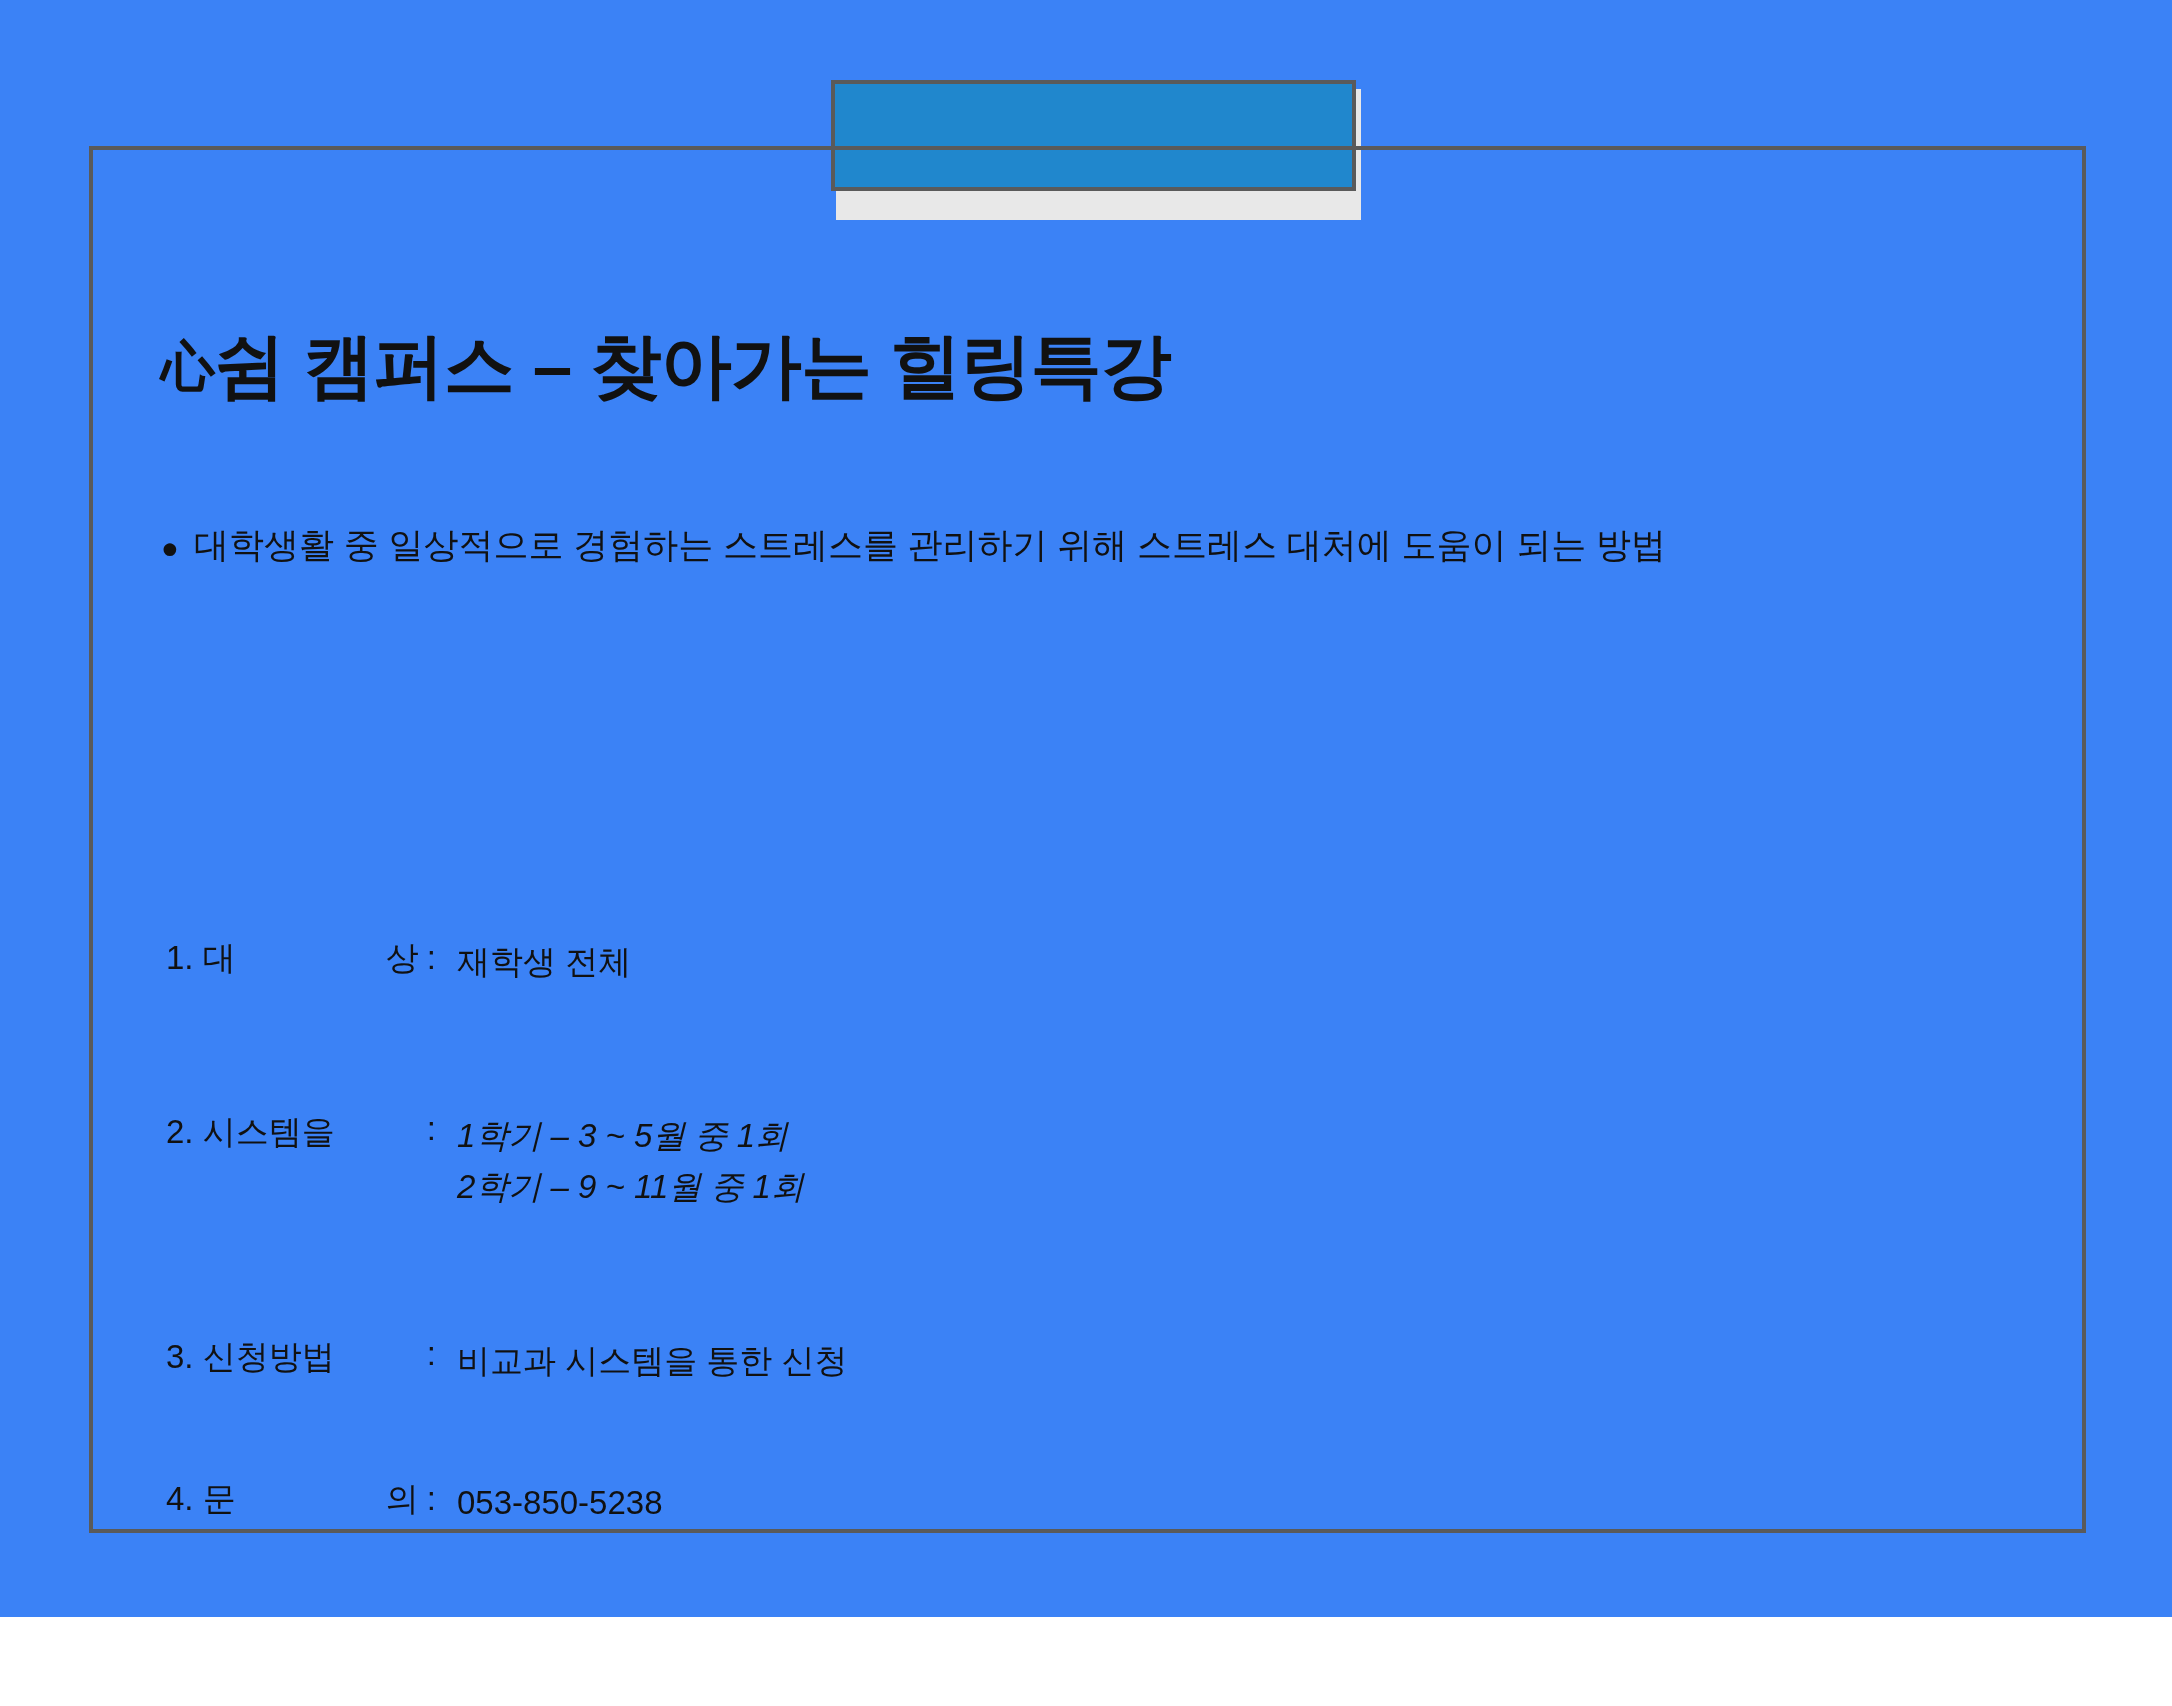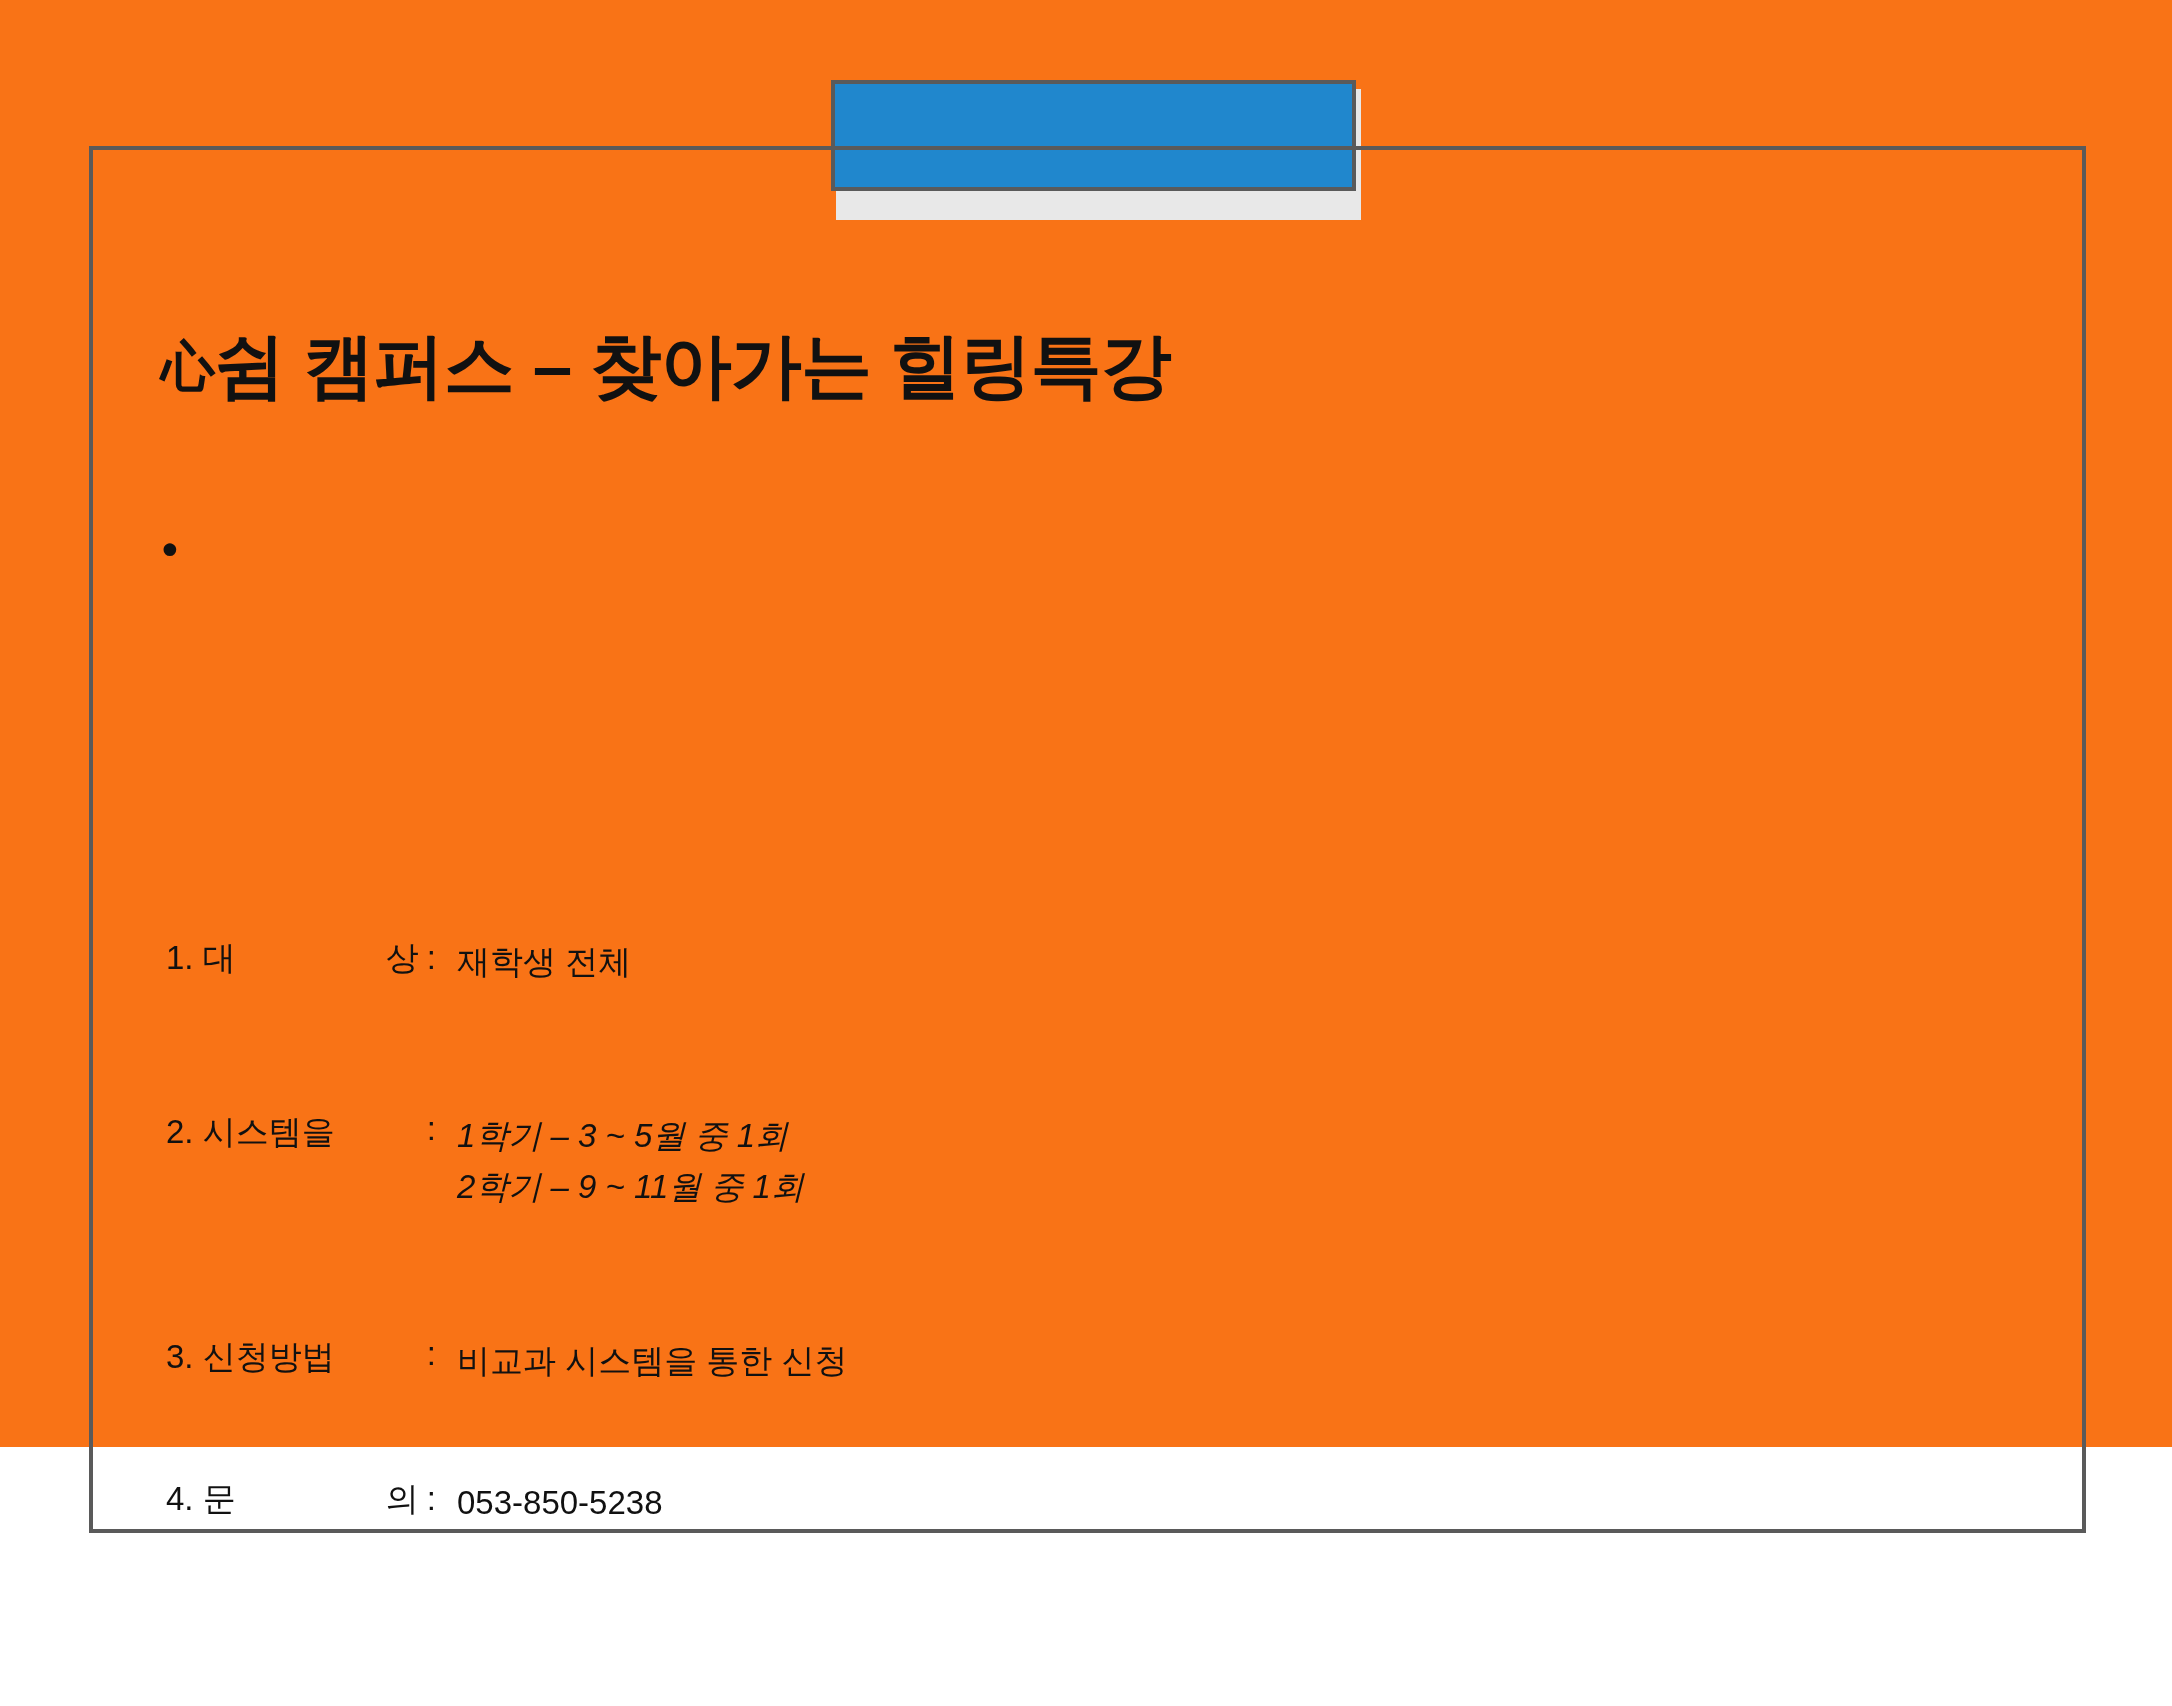--- a/index.html
+++ b/index.html
@@ -11,22 +11,22 @@
     width: 2172px;
     height: 1707px;
     font-family: "Liberation Sans", sans-serif;
     color: #1a1a1a;
     overflow: hidden;
   }
 
   .slide {
     position: relative;
     width: 2172px;
-    height: 1447px;
-    background: #f97316;
+    height: 1617px;
+    background: #3b82f6;
   }
 
   
   .tab-shadow {
     position: absolute;
     left: 836px;
     top: 89px;
     width: 525px;
     height: 131px;
     background: #e8e8e8;
@@ -152,20 +152,21 @@
   <div class="tab-block"></div>
 
   <div class="frame"></div>
 
   <h1 class="title"><span class="heart-char">心</span><span>쉼 캠퍼스 – 찾아가는 힐링특강</span></h1>
 
   <div class="bullet-block">
     <div class="bullet-row">
       <div class="bullet-dot">●</div>
       <div class="bullet-text">
+        <span>대학생활 중 일상적으로 경험하는 스트레스를 관리하기 위해 스트레스 대처에 도움이 되는 방법</span>
       </div>
     </div>
   </div>
 
   <div class="info-list">
 
     <div class="info-row row-gap-large">
       <div class="info-label">
         <span class="num-word"><span>1.</span> <span>대</span></span>
         <span class="num-word"><span>상</span><span class="colon">:</span></span>

